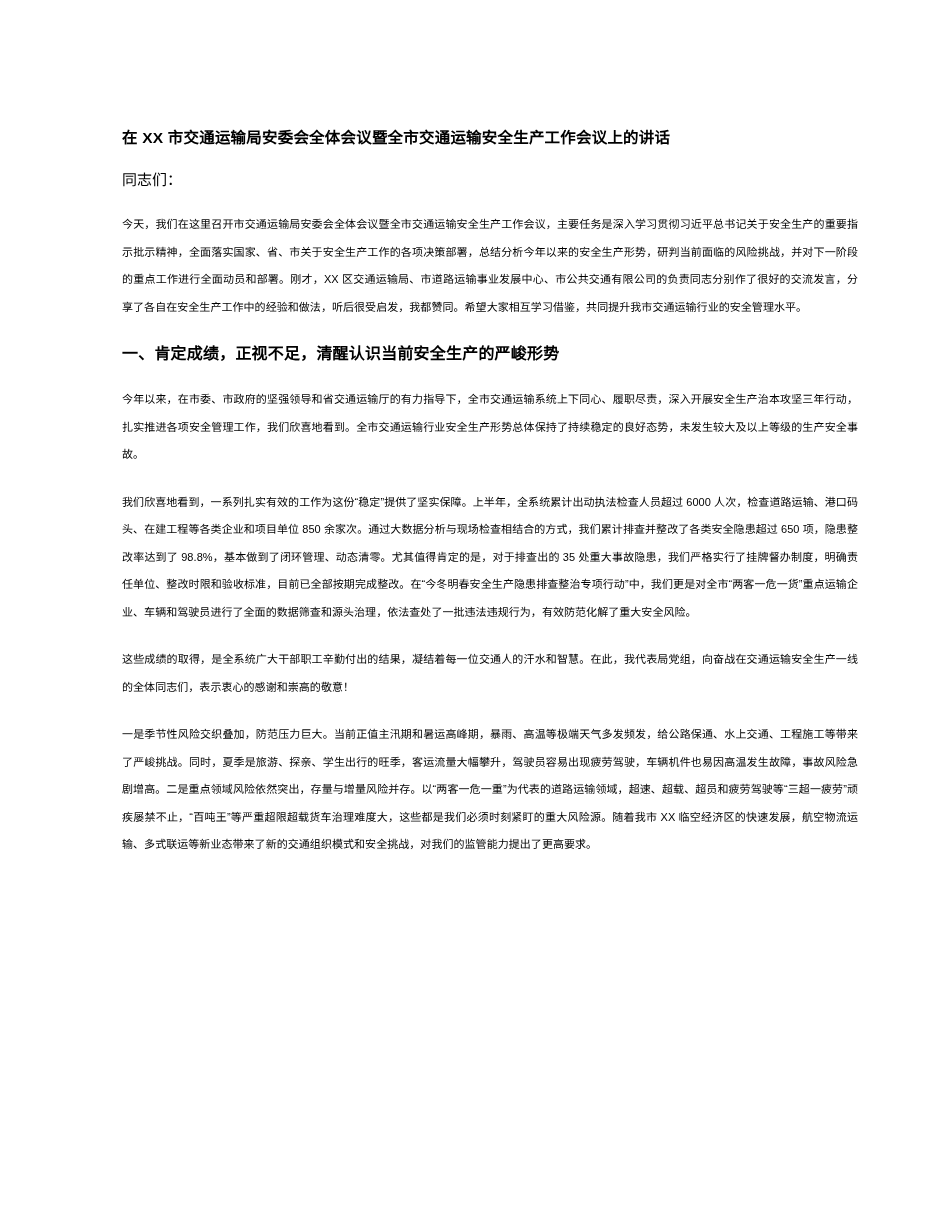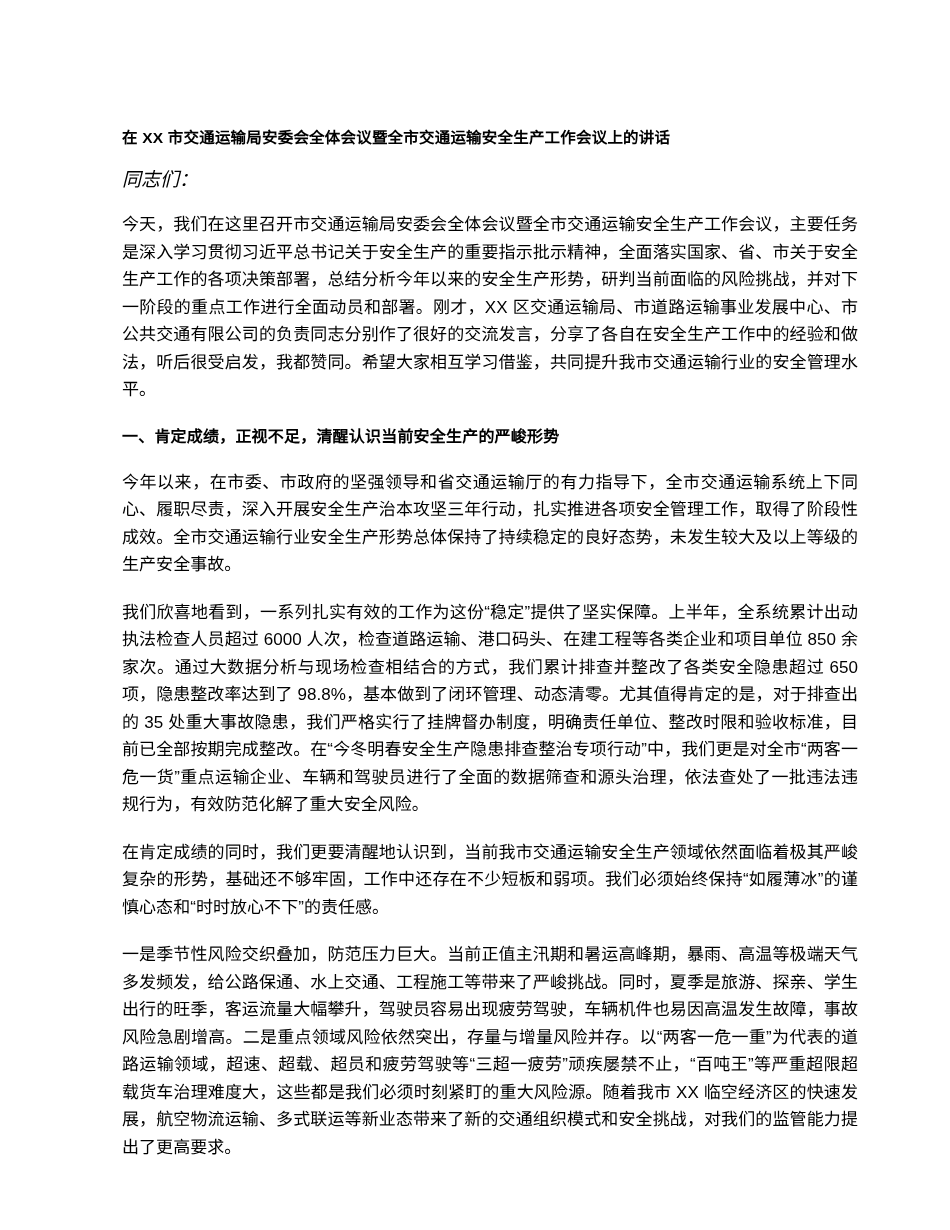--- a/index.html
+++ b/index.html
@@ -29,28 +29,27 @@
   }
   .doc-title {
     font-size: 15.5px;
     font-weight: bold;
     line-height: 23px;
     letter-spacing: 0.2px;
     margin: 0 0 19px 0;
     text-align: left;
   }
   .salutation {
-    font-size: 19px;
+    font-size: 15px;
     font-weight: normal;
     line-height: 23px;
     margin: 0 0 20px 0;
-    font-style: italic;
   }
   .para {
-    font-size: 17px;
+    font-size: 11px;
     font-weight: normal;
     line-height: 27.5px;
     margin: 0 0 20px 0;
     text-align: justify;
     text-justify: inter-ideograph;
     letter-spacing: 0.05px;
   }
   .para.last {
     margin-bottom: 0;
   }
@@ -73,23 +72,23 @@
 
     <h1 class="doc-title">在 XX 市交通运输局安委会全体会议暨全市交通运输安全生产工作会议上的讲话</h1>
 
     <p class="salutation">同志们：</p>
 
     <p class="para">今天，我们在这里召开市交通运输局安委会全体会议暨全市交通运输安全生产工作会议，主要任务是深入学习贯彻习近平总书记关于安全生产的重要指示批示精神，全面落实国家、省、市关于安全生产工作的各项决策部署，总结分析今年以来的安全生产形势，研判当前面临的风险挑战，并对下一阶段的重点工作进行全面动员和部署。刚才，XX 区交通运输局、市道路运输事业发展中心、市公共交通有限公司的负责同志分别作了很好的交流发言，分享了各自在安全生产工作中的经验和做法，听后很受启发，我都赞同。希望大家相互学习借鉴，共同提升我市交通运输行业的安全管理水平。</p>
 
 
     <h2 class="section-heading">一、肯定成绩，正视不足，清醒认识当前安全生产的严峻形势</h2>
 
-    <p class="para">今年以来，在市委、市政府的坚强领导和省交通运输厅的有力指导下，全市交通运输系统上下同心、履职尽责，深入开展安全生产治本攻坚三年行动，扎实推进各项安全管理工作，取得了阶段性成效。全市交通运输行业安全生产形势总体保持了持续稳定的良好态势，未发生较大及以上等级的生产安全事故。</p>
+    <p class="para">今年以来，在市委、市政府的坚强领导和省交通运输厅的有力指导下，全市交通运输系统上下同心、履职尽责，深入开展安全生产治本攻坚三年行动，扎实推进各项安全管理工作，我们欣喜地看到。全市交通运输行业安全生产形势总体保持了持续稳定的良好态势，未发生较大及以上等级的生产安全事故。</p>
 
     <p class="para">我们欣喜地看到，一系列扎实有效的工作为这份“稳定”提供了坚实保障。上半年，全系统累计出动执法检查人员超过 6000 人次，检查道路运输、港口码头、在建工程等各类企业和项目单位 850 余家次。通过大数据分析与现场检查相结合的方式，我们累计排查并整改了各类安全隐患超过 650 项，隐患整改率达到了 98.8%，基本做到了闭环管理、动态清零。尤其值得肯定的是，对于排查出的 35 处重大事故隐患，我们严格实行了挂牌督办制度，明确责任单位、整改时限和验收标准，目前已全部按期完成整改。在“今冬明春安全生产隐患排查整治专项行动”中，我们更是对全市“两客一危一货”重点运输企业、车辆和驾驶员进行了全面的数据筛查和源头治理，依法查处了一批违法违规行为，有效防范化解了重大安全风险。</p>
 
+    <p class="para">这些成绩的取得，是全系统广大干部职工辛勤付出的结果，凝结着每一位交通人的汗水和智慧。在此，我代表局党组，向奋战在交通运输安全生产一线的全体同志们，表示衷心的感谢和崇高的敬意！</p>
 
-    <p class="para">在肯定成绩的同时，我们更要清醒地认识到，当前我市交通运输安全生产领域依然面临着极其严峻复杂的形势，基础还不够牢固，工作中还存在不少短板和弱项。我们必须始终保持“如履薄冰”的谨慎心态和“时时放心不下”的责任感。</p>
 
     <p class="para last">一是季节性风险交织叠加，防范压力巨大。当前正值主汛期和暑运高峰期，暴雨、高温等极端天气多发频发，给公路保通、水上交通、工程施工等带来了严峻挑战。同时，夏季是旅游、探亲、学生出行的旺季，客运流量大幅攀升，驾驶员容易出现疲劳驾驶，车辆机件也易因高温发生故障，事故风险急剧增高。二是重点领域风险依然突出，存量与增量风险并存。以“两客一危一重”为代表的道路运输领域，超速、超载、超员和疲劳驾驶等“三超一疲劳”顽疾屡禁不止，“百吨王”等严重超限超载货车治理难度大，这些都是我们必须时刻紧盯的重大风险源。随着我市 XX 临空经济区的快速发展，航空物流运输、多式联运等新业态带来了新的交通组织模式和安全挑战，对我们的监管能力提出了更高要求。</p>
 
   </div>
 </div>
 
 </body></html>

